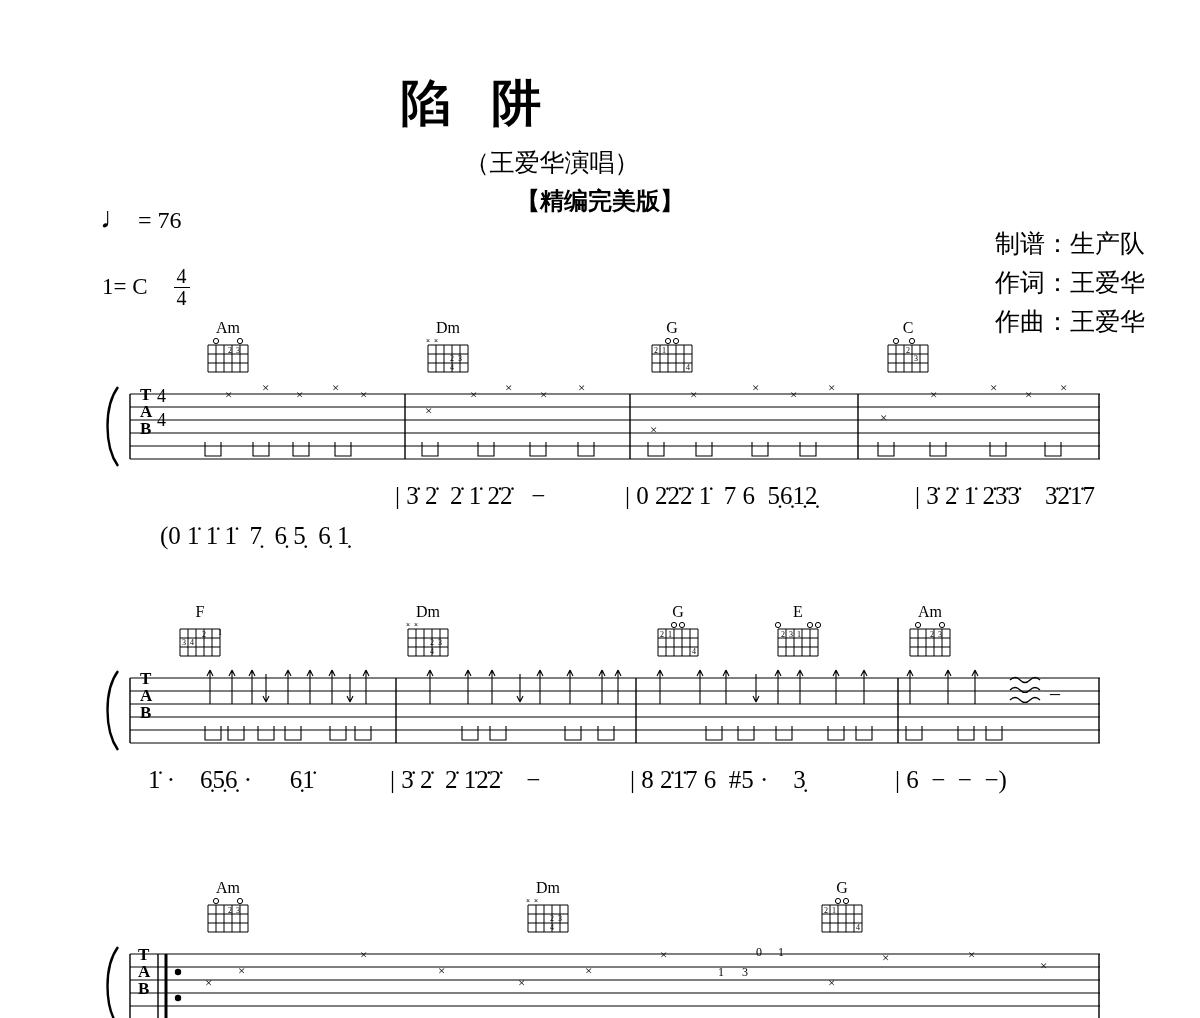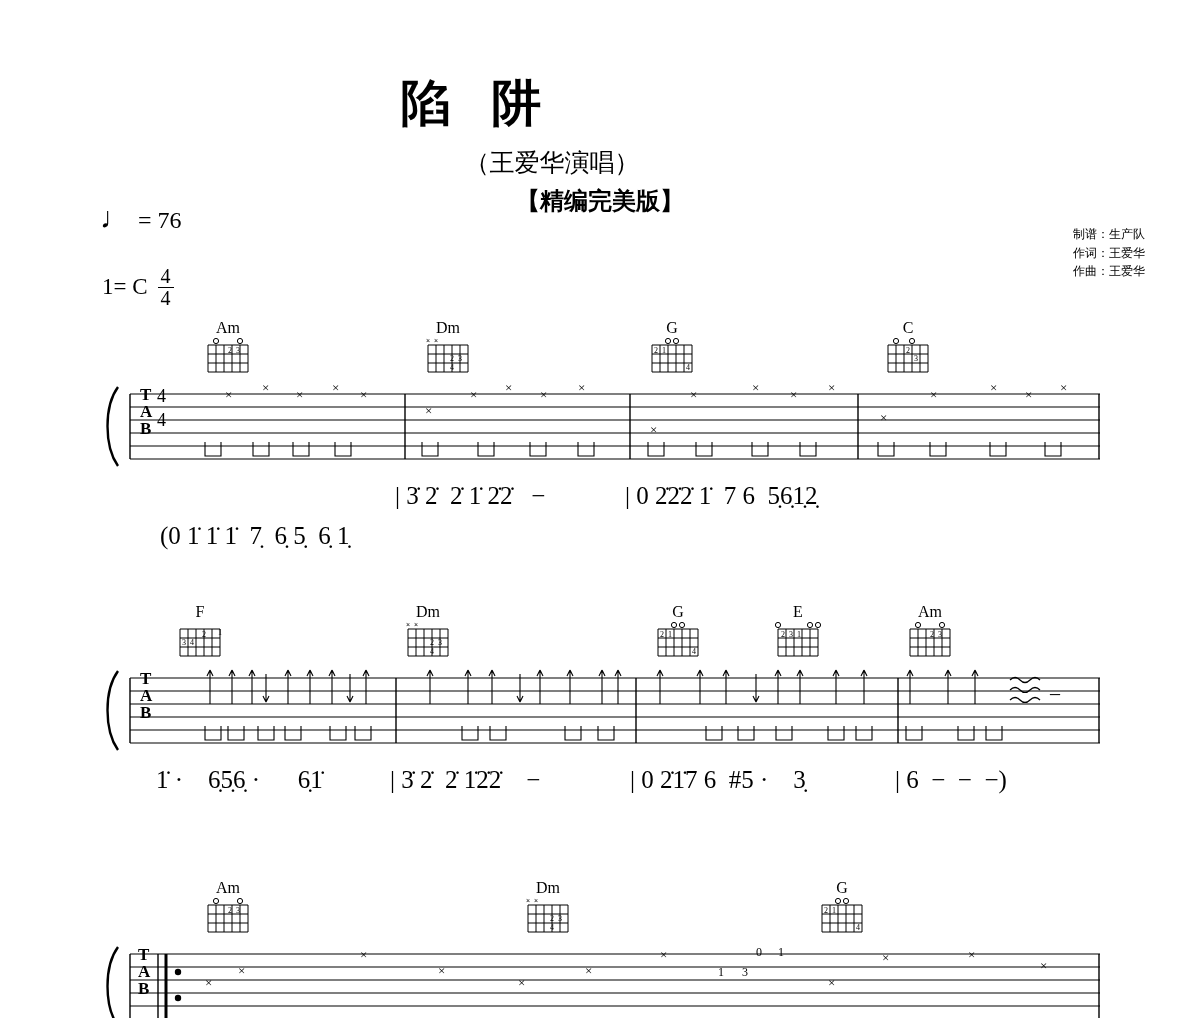--- a/index.html
+++ b/index.html
@@ -66,41 +66,41 @@
   }
 
   .keysig {
     position: absolute;
     top: 265px;
     left: 102px;
     font-size: 23px;
     font-family: "Liberation Serif", serif;
     display: flex;
     align-items: center;
-    gap: 10px;
+    gap: 26px;
   }
   .fraction {
     display: inline-flex;
     flex-direction: column;
     align-items: center;
     font-size: 20px;
     line-height: 1.05;
     position: relative;
     top: 1px;
   }
   .fraction .num { border-bottom: 1.6px solid #000; padding: 0 3px; }
   .fraction .den { padding: 0 3px; }
 
   .credits {
     position: absolute;
     top: 225px;
     right: 55px;
     text-align: center;
     font-family: "Liberation Serif", serif;
-    font-size: 12px;
+    font-size: 25px;
     line-height: 1.55;
   }
 
   
   .system { position: absolute; left: 0; width: 1016px; }
   #sys1 { top: 320px; }
   #sys2 { top: 604px; }
   #sys3 { top: 880px; }
 
   .chord-row { position: relative; height: 62px; }
@@ -314,20 +314,21 @@
         <path d="M990 60 v14 h16 v-14"></path>
           <path d="M1045 60 v14 h16 v-14"></path>
       </g>
     </svg>
   </div>
 
   <div class="lyric-row">
     <div class="numline" style="left:160px; top:0px;margin-top:40px;">(0 1̇ 1̇ 1̇  7̣  6̣ 5̣  6̣ 1̣</div>
     <div class="numline" style="left:395px; top:0px;">| 3̇ 2̇  2̇ 1̇ 2̇2̇   −</div>
     <div class="numline" style="left:625px; top:0px;">| 0 2̇2̇2̇ 1̇  7 6  5̣6̣1̣2̣</div>
+    <div class="numline" style="left:915px; top:0px;">| 3̇ 2̇ 1̇ 2̇3̇3̇    3̇2̇1̇7</div>
   </div>
 </div>
 
 <div class="system" id="sys2">
 
   <div class="chord-row">
     <div class="chord" style="left:168px">
       <div class="cname">F</div>
       <svg width="52" height="44" viewBox="0 0 52 44">
         <g stroke="#000" stroke-width="1" fill="none">
@@ -513,23 +514,23 @@
           <path d="M828 60 v14 h16 v-14"></path>
         <path d="M856 60 v14 h16 v-14"></path>
         <path d="M906 60 v14 h16 v-14"></path>
           <path d="M958 60 v14 h16 v-14"></path>
         <path d="M986 60 v14 h16 v-14"></path>
       </g>
     </svg>
   </div>
 
   <div class="lyric-row">
-    <div class="numline" style="left:156px; top:0px;">1̇ ·    6̣5̣6̣ ·      6̣1̇</div>
+    <div class="numline" style="left:148px; top:0px;">1̇ ·    6̣5̣6̣ ·      6̣1̇</div>
     <div class="numline" style="left:390px; top:0px;">| 3̇ 2̇  2̇ 1̇2̇2̇    −</div>
-    <div class="numline" style="left:630px; top:0px;">| 0 2̇1̇7 6  #5 ·    3̣</div>
+    <div class="numline" style="left:630px; top:0px;">| 8 2̇1̇7 6  #5 ·    3̣</div>
     <div class="numline" style="left:895px; top:0px;">| 6  −  −  −)</div>
   </div>
 </div>
 
 <div class="system" id="sys3">
 
   <div class="chord-row">
     <div class="chord" style="left:196px">
       <div class="cname">Am</div>
       <svg width="52" height="44" viewBox="0 0 52 44">

